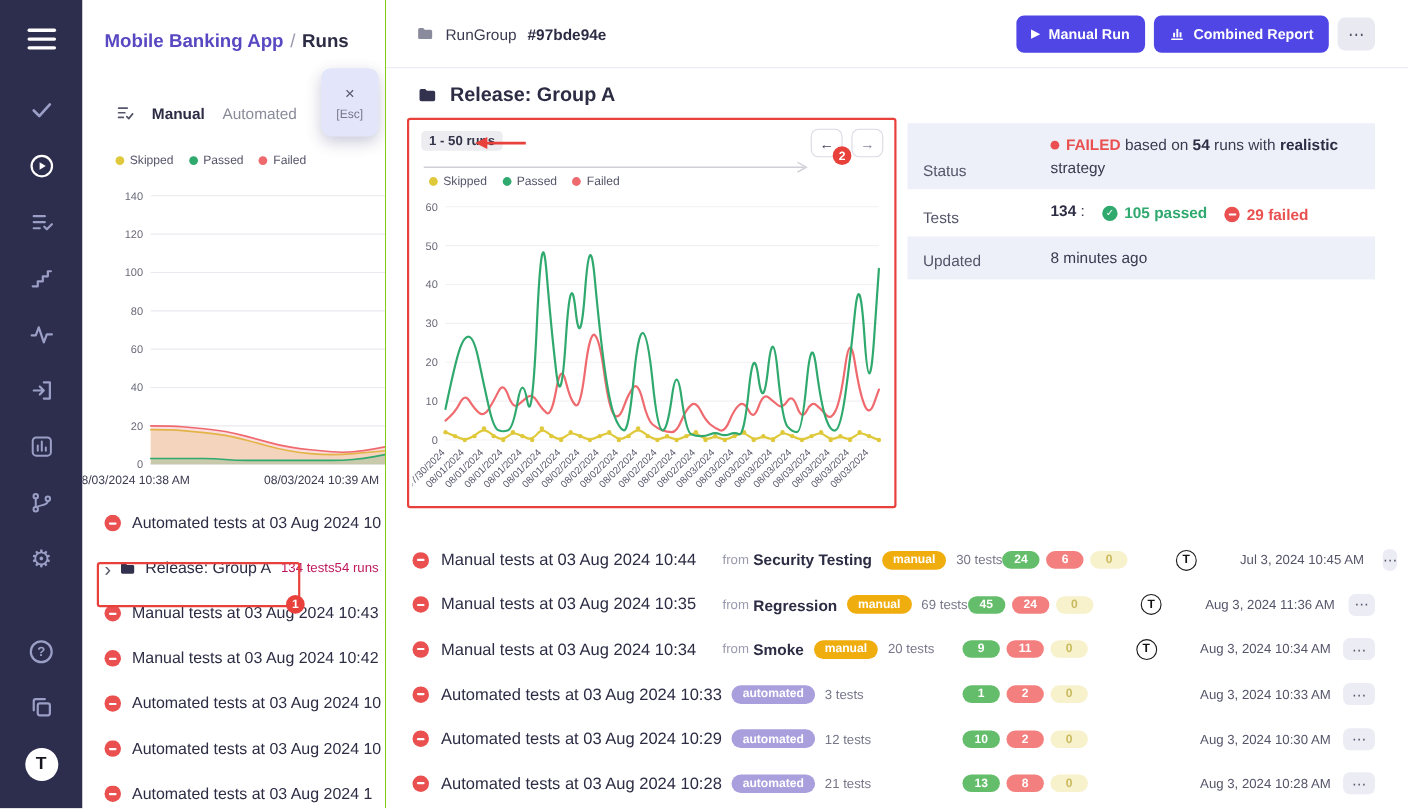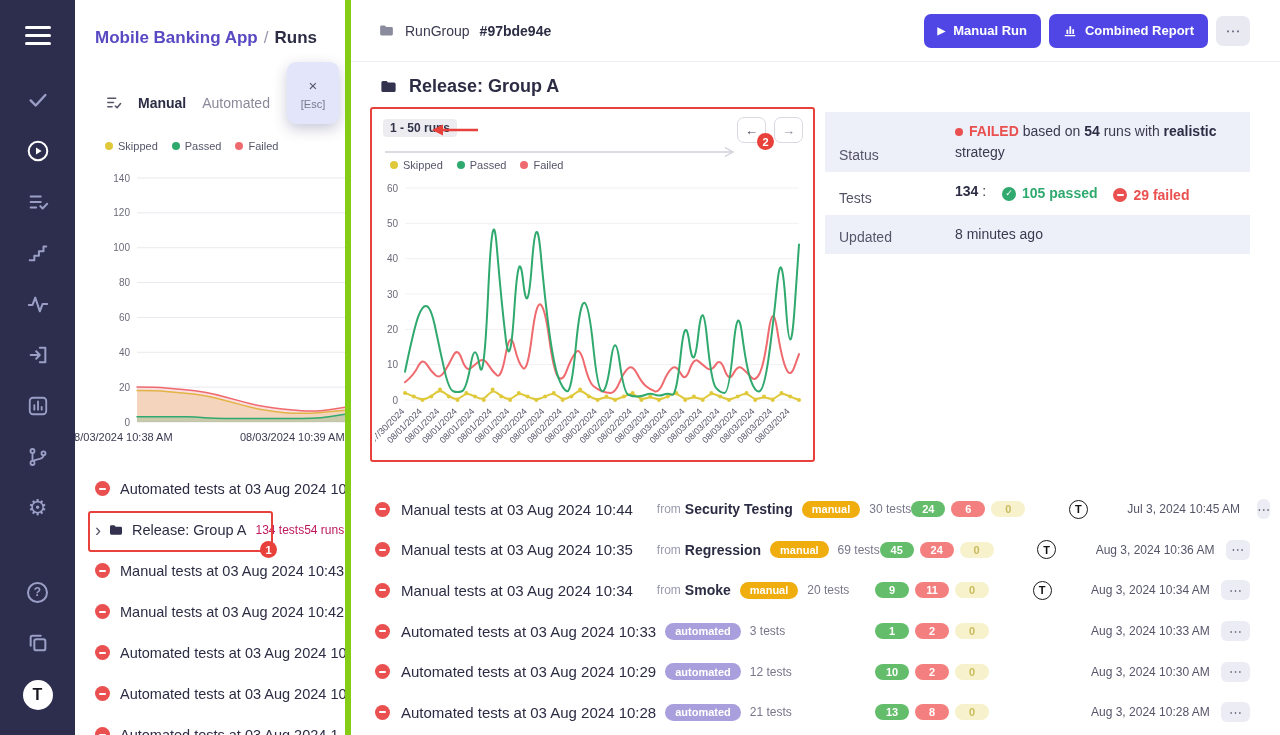--- a/index.html
+++ b/index.html
@@ -18,21 +18,21 @@
   .sb-icon.bright{color:#fff}
   .sb-icon.gap{margin-top:58px}
   .sb-glyph{font-size:22px;line-height:1}
   .sb-help{width:21px;height:21px;border:2px solid currentColor;border-radius:50%;
            font-size:12px;font-weight:bold;display:flex;align-items:center;justify-content:center}
   .sb-logo{margin-top:24px;width:30px;height:30px;border-radius:50%;background:#fff;color:#16161f;
            font-size:16px;font-weight:bold;display:flex;align-items:center;justify-content:center;cursor:pointer}
 
   
   .panel{position:absolute;left:75px;top:0;width:276px;height:735px;background:#fff;
-         border-right:6px solid #84cc16;overflow:hidden}
+         border-right:1px solid #84cc16;overflow:hidden}
   .crumb{position:absolute;left:20px;top:28px;font-size:17px;font-weight:bold;white-space:nowrap}
   .crumb-proj{color:#5848c2;cursor:pointer}
   .crumb-sep{color:#9a9aae;margin:0 6px;font-weight:normal}
   .crumb-page{color:#2c2c44}
   .tabs{position:absolute;left:30px;top:94px;display:flex;align-items:center;gap:16px;font-size:14px}
   .tab-ic{color:#55556a;display:flex}
   .tab{color:#8a8a9a;cursor:pointer}
   .tab.active{color:#2c2c44;font-weight:bold}
   .esc-box{position:absolute;right:6px;top:62px;width:52px;height:62px;background:#e3e6fa;border-radius:9px;
            box-shadow:0 5px 14px rgba(60,60,120,.28);display:flex;flex-direction:column;align-items:center;
@@ -45,21 +45,21 @@
   .leg-item{display:flex;align-items:center;gap:5px;cursor:pointer}
   .dot{width:8px;height:8px;border-radius:50%;display:inline-block}
   .dot.y{background:#dfc93b}.dot.g{background:#2fa96e}.dot.r{background:#ef6a6e}
 
   .mini-chart{position:absolute;left:24px;top:168px;width:251px;height:262px}
   .mini-x{position:absolute;left:0;top:431px;width:276px;height:16px;font-size:11px;color:#3a3a50}
   .mx-l{position:absolute;left:-7px;white-space:nowrap}
   .mx-r{position:absolute;left:165px;white-space:nowrap}
 
   .lruns{position:absolute;left:0;top:468px;right:0;bottom:0;overflow:hidden}
-  .lrun{display:flex;align-items:center;height:41px;padding:0 4px 0 20px;font-size:14.5px;
+  .lrun{display:flex;height:41px;padding:0 4px 0 20px;font-size:14.5px;
         color:#2c2c44;white-space:nowrap;overflow:hidden;cursor:pointer}
   .lrun .l-title{margin-left:10px;flex:none}
   .dash-icon{width:15px;height:15px;border-radius:50%;background:#e9504f;flex:none;
              display:flex;align-items:center;justify-content:center}
   .dash-icon i{display:block;width:7px;height:2px;background:#fff;border-radius:1px}
   .chev{color:#55556a;font-size:18px;line-height:1;margin-right:7px}
   .folder-sm{display:flex;color:#32324e;margin-right:8px}
   .l-meta{margin-left:9px;font-size:12px;color:#be185d;display:flex;flex:none}
 
   
@@ -555,21 +555,21 @@
           <span class="m-tests">69 tests</span>
           <span class="m-sp"></span>
           <span class="cnts">
             <span class="cnt g">45</span>
             <span class="cnt p">24</span>
             <span class="cnt y">0</span>
           </span>
           <span class="av-slot">
             <span class="avatar">T</span>
           </span>
-          <span class="m-date">Aug 3, 2024 10:36 AM</span>
+          <span class="m-date">Aug 3, 2024 11:36 AM</span>
           <button class="m-more">⋯</button>
         </div>
         <div class="m-row">
           <span class="dash-icon">
             <i></i>
           </span>
           <span class="m-title">Manual tests at 03 Aug 2024 10:34</span>
           <span class="m-from">from</span>
           <span class="m-source">Smoke</span>
           <span class="type-badge manual">manual</span>

